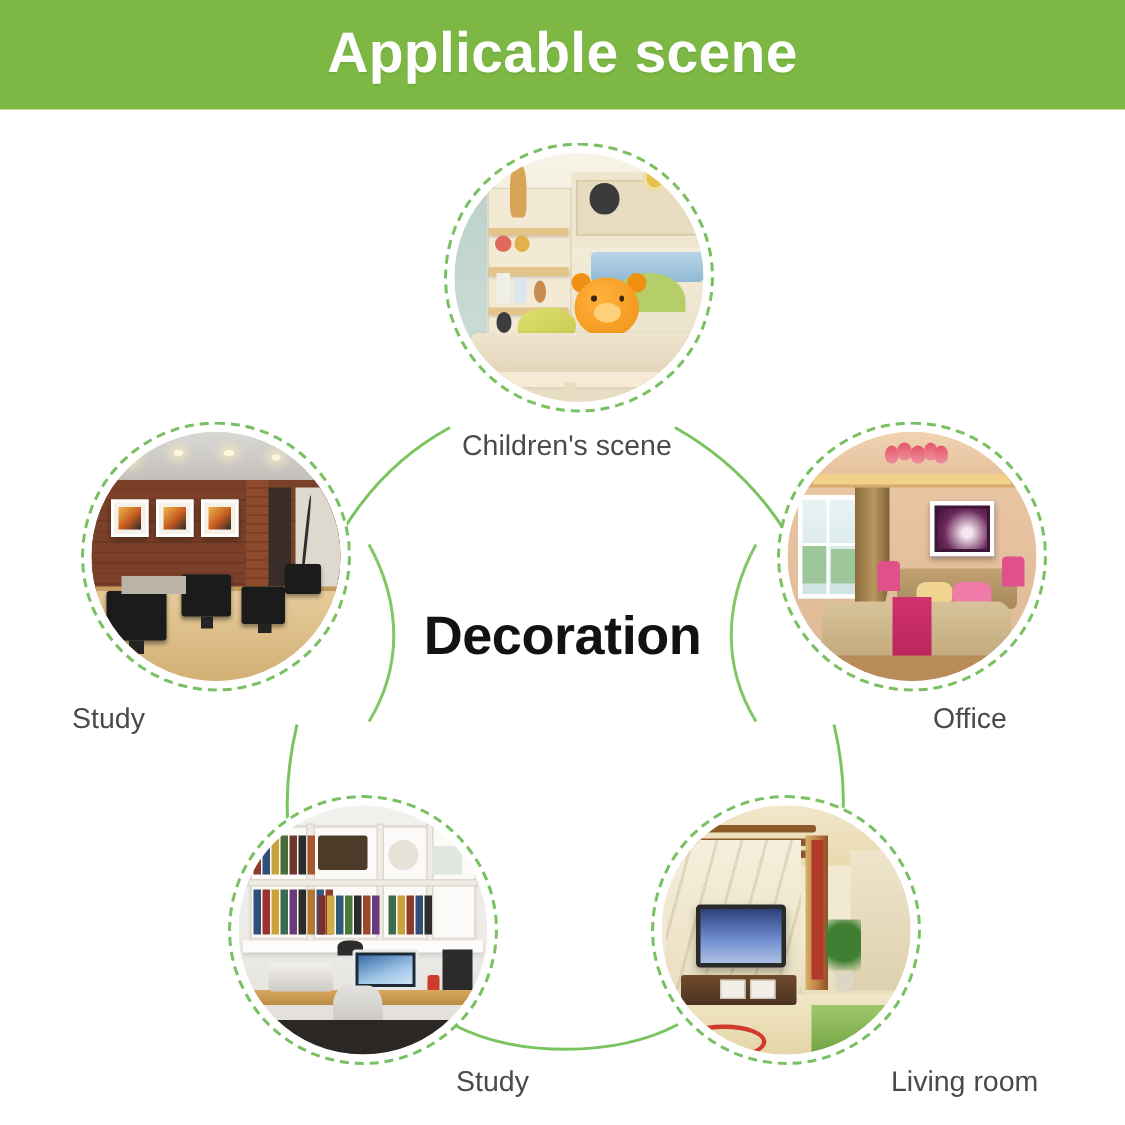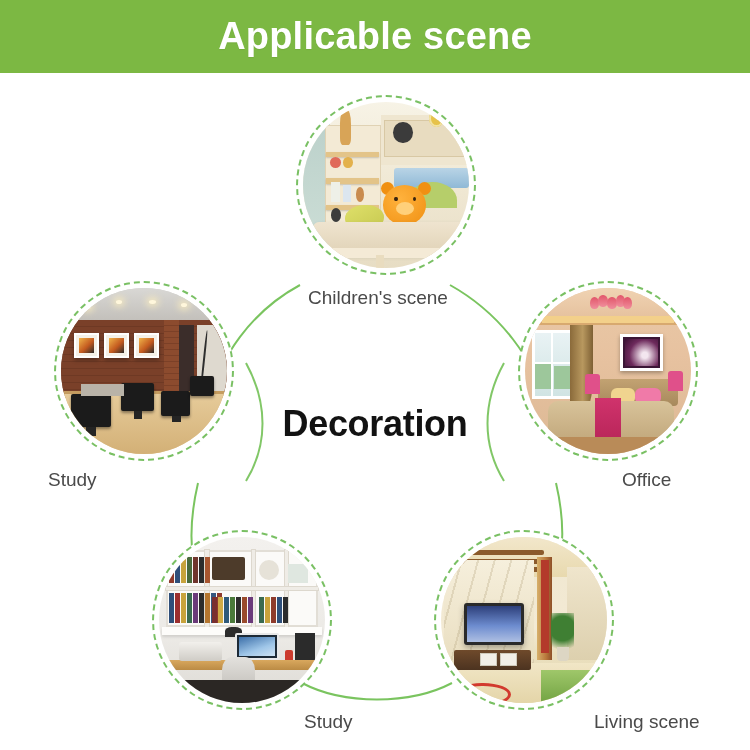--- a/index.html
+++ b/index.html
@@ -423,17 +423,17 @@
             <div class="sp lv-floor"></div>
             <div class="sp lv-green"></div>
             <div class="sp lv-cab">
               <div class="lv-draw" style="left:34%"></div>
               <div class="lv-draw" style="left:60%"></div>
             </div>
             <div class="sp lv-red"></div>
           </div>
         </div>
       </div>
-      <div class="node-label" style="left:160px; top:181px;">Living scene</div>
+      <div class="node-label" style="left:160px; top:181px;">Living room</div>
     </div>
 
   </div>
 </div>
 
 </body></html>

